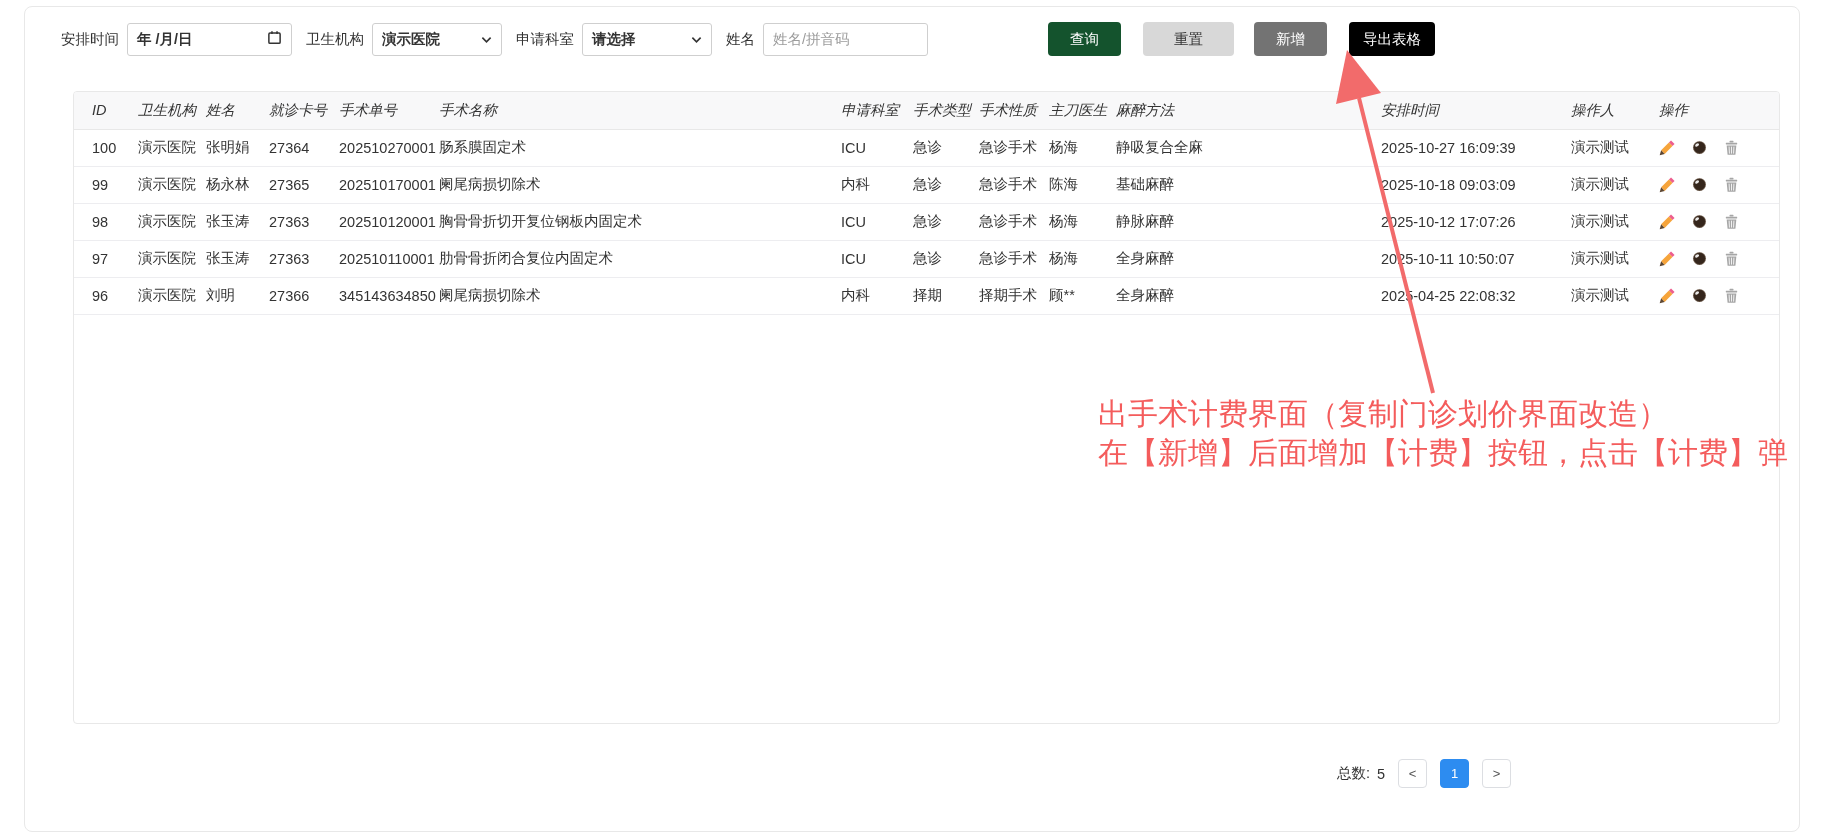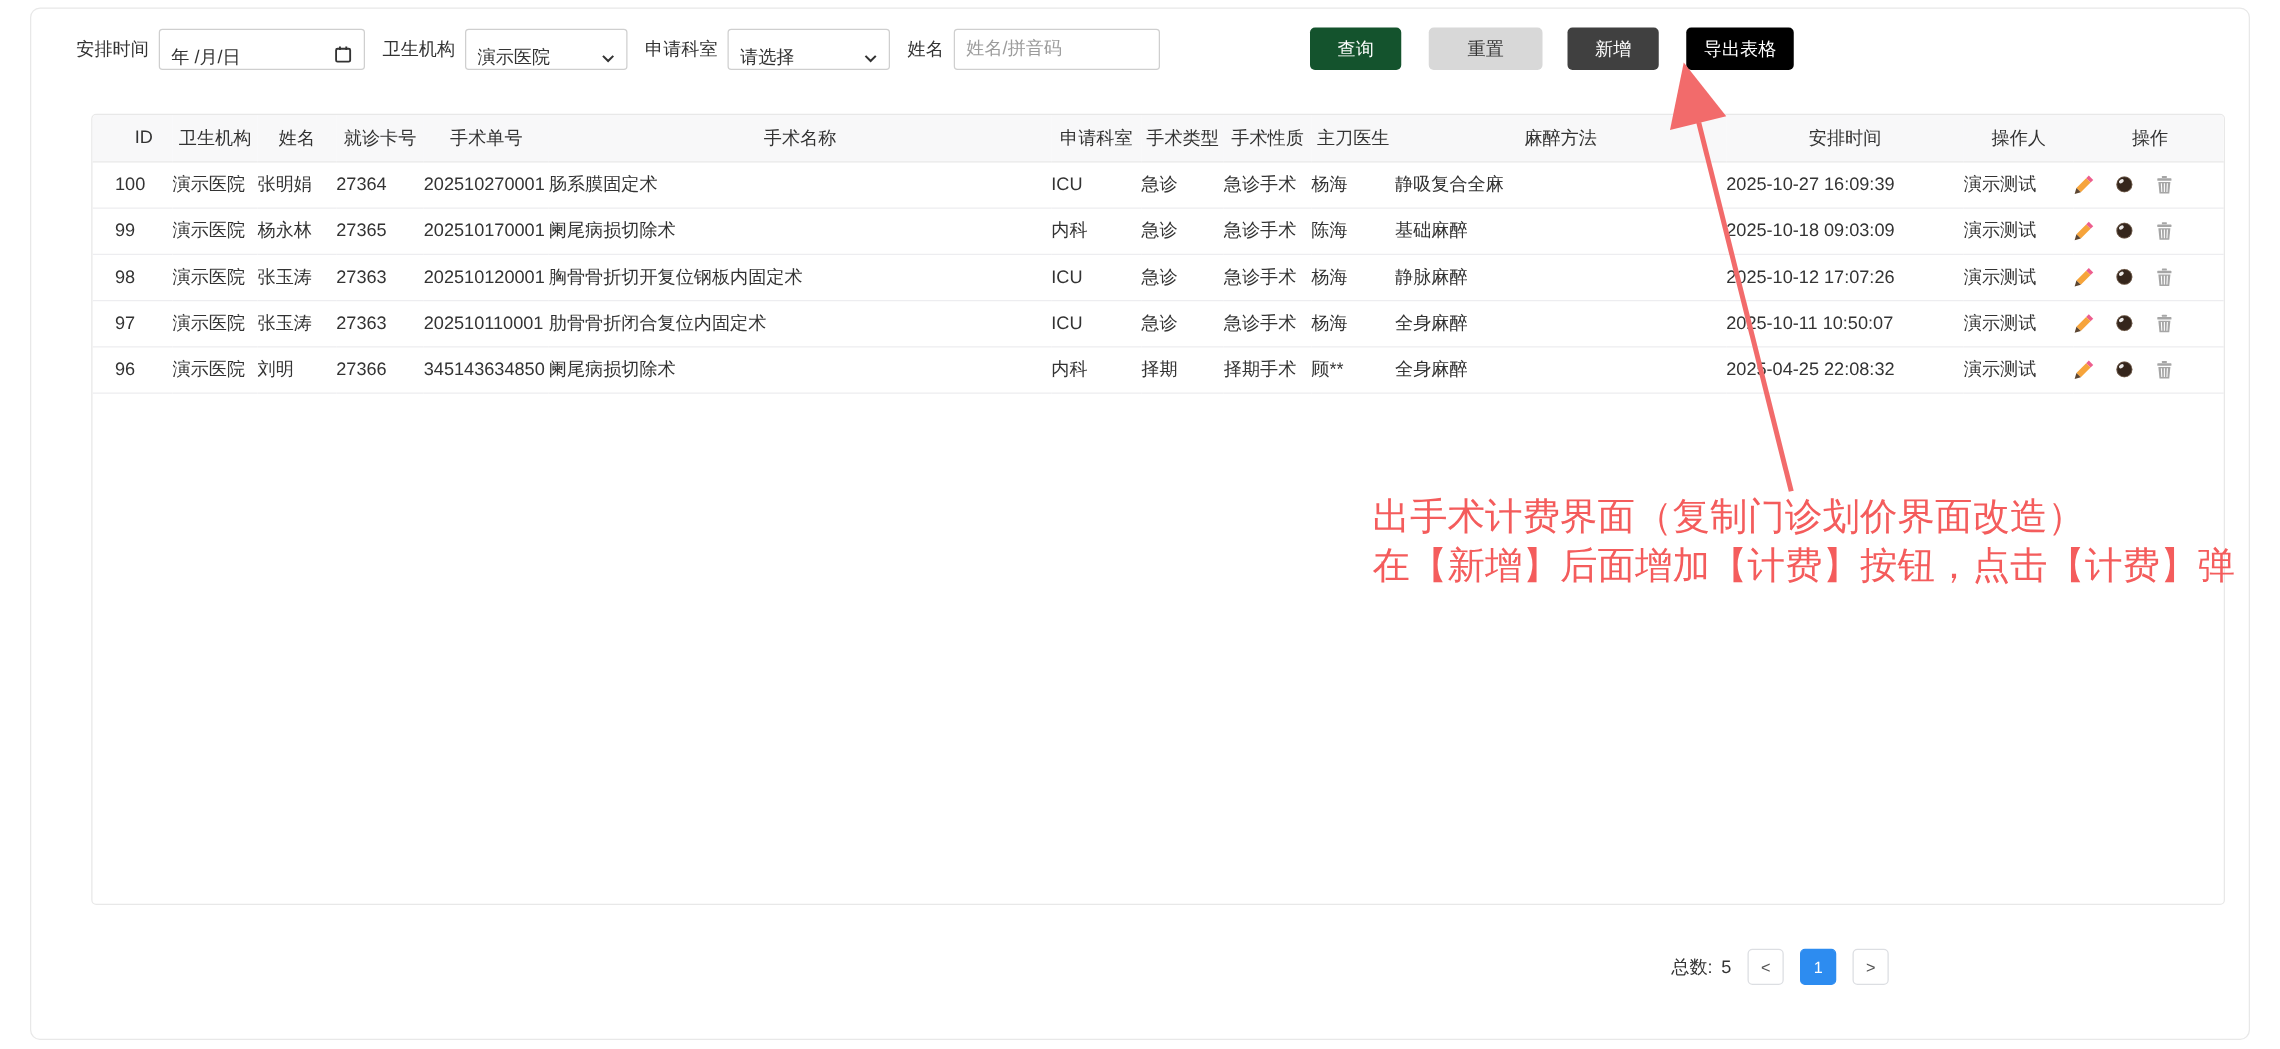--- a/index.html
+++ b/index.html
@@ -7,38 +7,38 @@
   body { font-family:"Liberation Sans","DejaVu Sans",sans-serif; color:#333; position:relative; }
 
   .outer-card { position:absolute; left:24px; top:6px; width:1776px; height:826px;
     border:1px solid #e8e8e8; border-radius:8px; background:#fff; }
 
   
   .filter-bar { position:absolute; left:36px; top:14px; height:36px; display:flex; align-items:center; font-size:14.5px; }
   .f-label { margin:0 8px 0 14px; white-space:nowrap; color:#333; }
   .f-label.first { margin-left:0; }
   .ctrl-box { height:33px; border:1px solid #cfcfcf; border-radius:3px; background:#fff;
-    display:flex; align-items:flex-end; justify-content:space-between; padding:0 9px; cursor:default; }
+    display:flex; align-items:center; justify-content:space-between; padding:0 9px; cursor:default;font-weight:bold; }
   .date-box { width:165px; }
   .sel-box  { width:130px; }
   .name-input { width:165px; height:33px; border:1px solid #cfcfcf; border-radius:3px; padding:0 9px;
     font-size:14.5px; font-family:inherit; color:#404040; outline:none; }
   .name-input::placeholder { color:#9c9c9c; }
   .btn { height:34px; border:none; border-radius:4px; font-size:14.5px; color:#fff; cursor:pointer; font-family:inherit; }
   .btn-query  { width:73px; margin-left:120px; background:#14532d; }
   .btn-reset  { width:91px; margin-left:22px;  background:#d8d8d8; color:#333; }
-  .btn-add    { width:73px; margin-left:20px;  background:#404040; }
+  .btn-add    { width:73px; margin-left:20px;  background:#737373; }
   .btn-export { width:86px; margin-left:22px;  background:#000000; }
 
   
   .table-panel { position:absolute; left:48px; top:84px; width:1707px; height:633px;
     border:1px solid #e8e8e8; border-radius:4px; background:#fff; overflow:hidden; }
   table { border-collapse:collapse; table-layout:fixed; width:1705px; font-size:14.5px; }
-  thead th { height:37px; background:#f8f8f9; text-align:center; font-weight:400; color:#333;
-    border-bottom:1px solid #e8e8e8; padding:0; white-space:nowrap; }
+  thead th { height:37px; background:#f8f8f9; text-align:left; font-weight:400; color:#333;
+    border-bottom:1px solid #e8e8e8; padding:0; white-space:nowrap;font-style:italic; }
   tbody td { height:37px; border-bottom:1px solid #ededf0; padding:0; color:#333;
     white-space:nowrap; overflow:hidden; }
   th:first-child, td:first-child { padding-left:18px; }
   .ops-wrap { display:flex; align-items:center; gap:15px; }
   .op-icon { width:17px; height:17px; display:inline-block; cursor:pointer; }
   .op-icon svg { width:17px; height:17px; display:block; }
 
   
   .pagination { position:absolute; top:759px; left:1337px; display:flex; align-items:center; font-size:14.5px; color:#333; }
   .pg-total-val { margin-left:7px; }

